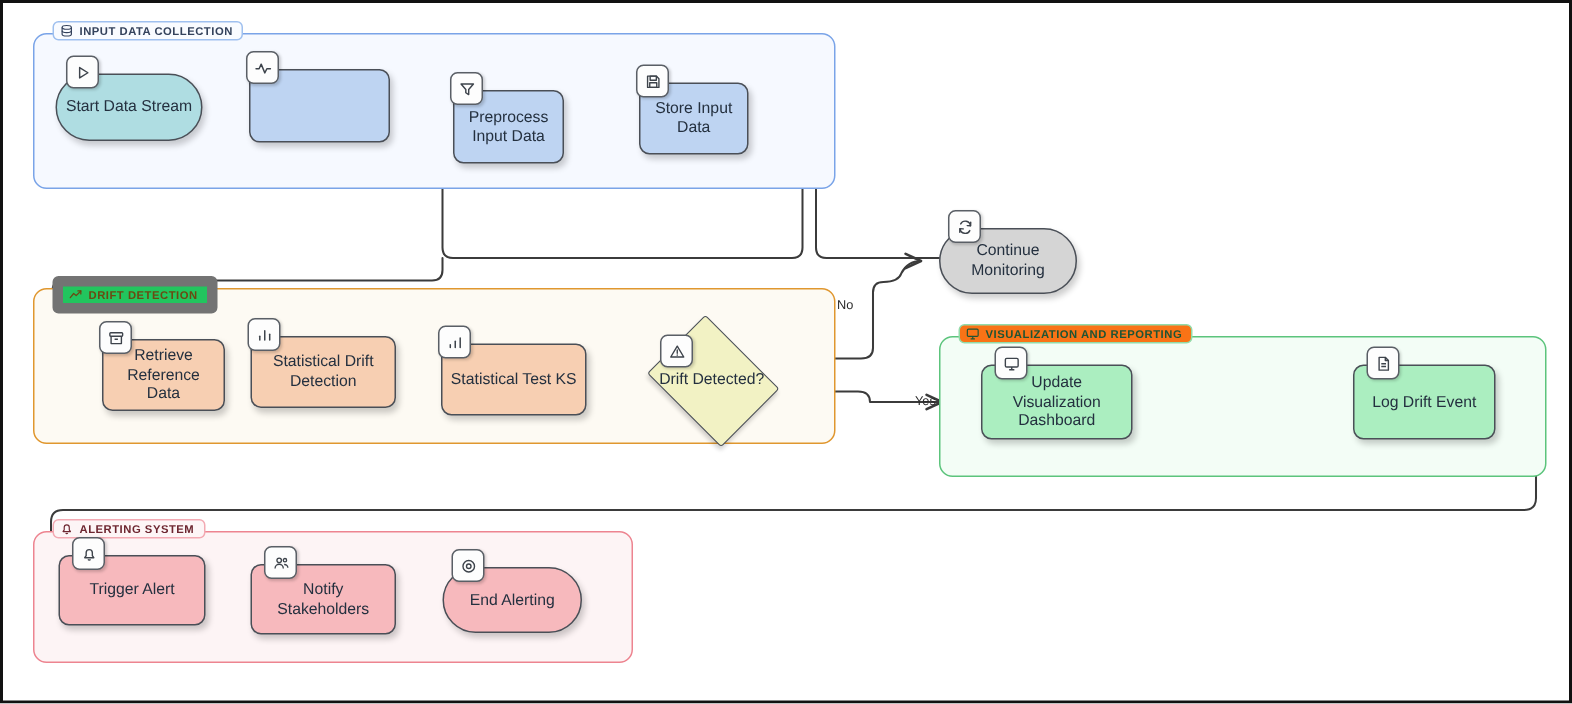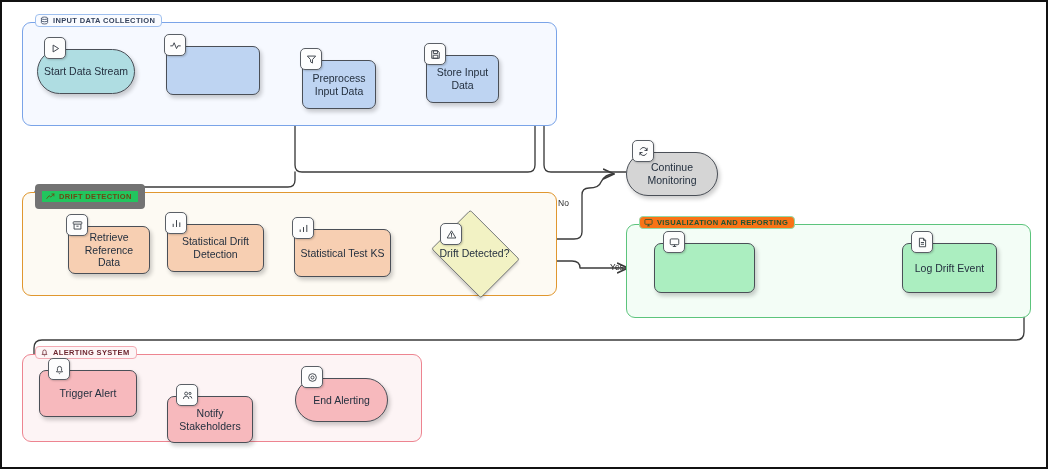--- a/index.html
+++ b/index.html
@@ -272,20 +272,21 @@
   </div>
 
   <div class="node c-green" style="left:652px;top:241px;width:101px;height:50px;">
     <div class="badge" style="left:8px;">
       <svg viewBox="0 0 16 16" fill="none" stroke="#3d434b" stroke-width="1.35" stroke-linejoin="round">
         <rect x="1.8" y="2.8" width="12.4" height="8.4" rx="1.3"></rect>
           <path d="M5.5,13.8 L10.5,13.8"></path>
           <path d="M8,11.2 L8,13.8"></path>
       </svg>
     </div>
+    <span class="nlabel">Update Visualization Dashboard</span>
   </div>
 
 
   <div class="node c-green" style="left:900px;top:241px;width:95px;height:50px;">
     <div class="badge" style="left:8px;">
       <svg viewBox="0 0 16 16" fill="none" stroke="#3d434b" stroke-width="1.35" stroke-linejoin="round">
         <path d="M3.5,1.8 L9.5,1.8 L12.5,4.9 L12.5,14.2 L3.5,14.2 Z"></path>
           <path d="M9.5,1.8 L9.5,4.9 L12.5,4.9"></path>
         <path d="M5.6,8 L10.2,8"></path>
           <path d="M5.6,10.6 L10.2,10.6"></path>
@@ -297,21 +298,21 @@
   <div class="node c-pink" style="left:37px;top:368px;width:98px;height:47px;justify-content:center;">
     <div class="badge" style="left:8px;">
       <svg viewBox="0 0 16 16" fill="none" stroke="#3d434b" stroke-width="1.35" stroke-linejoin="round">
         <path d="M3.6,11.4 L12.4,11.4 L11,9.4 L11,6.5 A3,3 0 0 0 5,6.5 L5,9.4 Z"></path>
         <path d="M6.8,13 A1.4,1.4 0 0 0 9.2,13"></path>
       </svg>
     </div>
     <span class="nlabel">Trigger Alert</span>
   </div>
 
-  <div class="node c-pink" style="left:165px;top:374px;width:86px;height:47px;margin-top:20px;">
+  <div class="node c-pink" style="left:165px;top:374px;width:97px;height:47px;">
     <div class="badge" style="left:8px;">
       <svg viewBox="0 0 16 16" fill="none" stroke="#3d434b" stroke-width="1.3" stroke-linejoin="round">
         <circle cx="6" cy="5.2" r="2.2"></circle>
           <path d="M2,13 A4,4 0 0 1 10,13"></path>
         <circle cx="11.6" cy="5" r="1.6"></circle>
           <path d="M10.8,9.2 A3.3,3.3 0 0 1 14.4,12.3"></path>
       </svg>
     </div>
     <span class="nlabel">Notify Stakeholders</span>
   </div>

